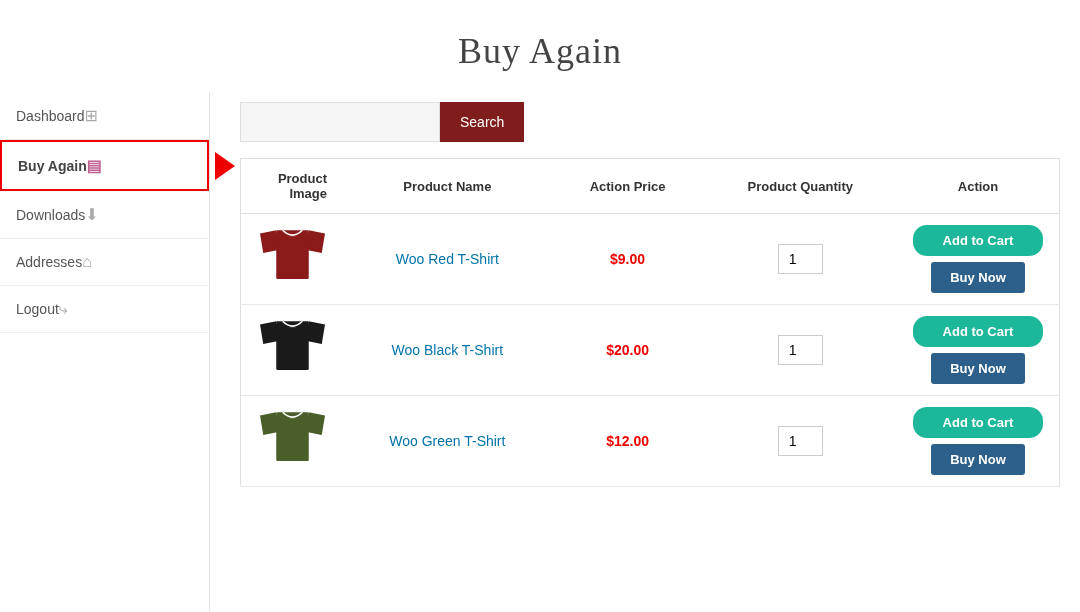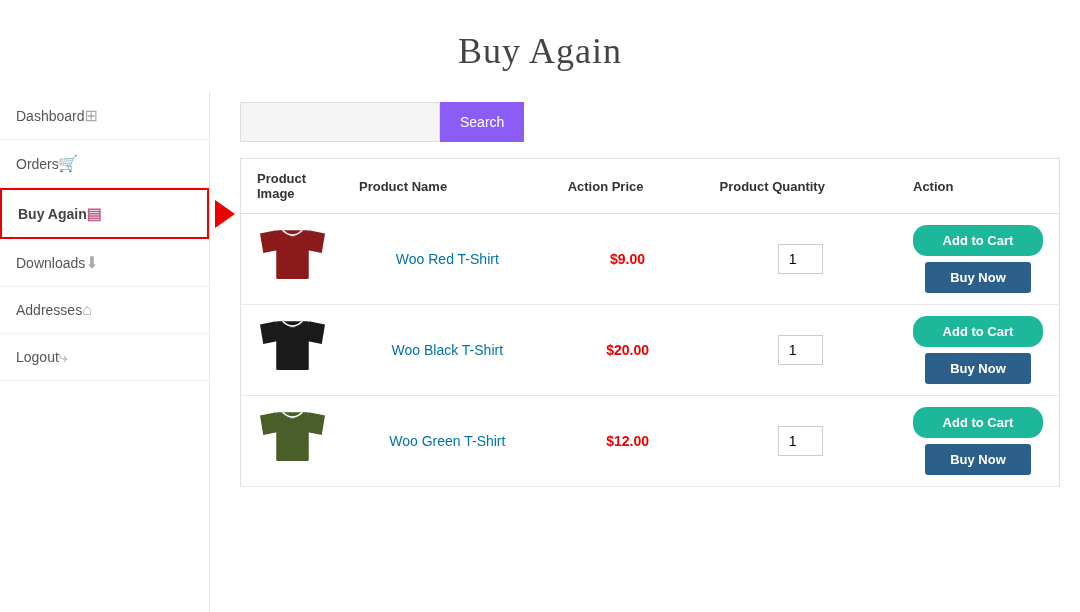--- a/index.html
+++ b/index.html
@@ -97,47 +97,47 @@
       border: 1px solid #ddd;
       background: #f5f5f5;
       padding: 0 10px;
       font-size: 14px;
       outline: none;
     }
 
     .search-button {
       height: 40px;
       padding: 0 20px;
-      background: #8b5cf6;
+      background: #7f1d1d;
       color: #fff;
       border: none;
       font-size: 14px;
       cursor: pointer;
       font-weight: 500;
     }
 
     
     .product-table {
       width: 100%;
       border-collapse: collapse;
       border: 1px solid #e0e0e0;
     }
 
     .product-table th {
       padding: 12px 16px;
       font-size: 13px;
       font-weight: 700;
       color: #333;
-      text-align: left;
+      text-align: center;
       border-bottom: 1px solid #e0e0e0;
       background: #fff;
     }
 
     .product-table th:first-child {
-      text-align: left;
+      text-align: right;
     }
 
     .product-table td {
       padding: 10px 16px;
       border-bottom: 1px solid #e8e8e8;
       text-align: center;
       vertical-align: middle;
     }
 
     .product-image-cell {
@@ -195,21 +195,21 @@
       border: none;
       font-size: 13px;
       font-weight: 600;
       cursor: pointer;
       border-radius: 14px;
       text-align: center;
     }
 
     .btn-buy-now {
       display: block;
-      width: 106px;
+      width: 94px;
       margin: 0 auto;
       padding: 8px 0;
       background: #2c5f8a;
       color: #fff;
       border: none;
       font-size: 13px;
       font-weight: 600;
       cursor: pointer;
       border-radius: 3px;
       text-align: center;
@@ -220,24 +220,20 @@
 
 <div class="page-title">Buy Again</div>
 
 <div class="main-layout">
 
   <nav class="sidebar">
 
   <div class="sidebar-item">
         <span>Dashboard</span>
         <span class="icon">⊞</span>
-      </div>
-      <div class="sidebar-item">
-        <span>Orders</span>
-        <span class="icon">🛒</span>
       </div>
       <div class="sidebar-item active">
         <span>Buy Again</span>
         <span class="icon">▤</span>
         <div class="arrow-indicator"></div>
       </div>
       <div class="sidebar-item">
         <span>Downloads</span>
         <span class="icon">⬇</span>
       </div>

